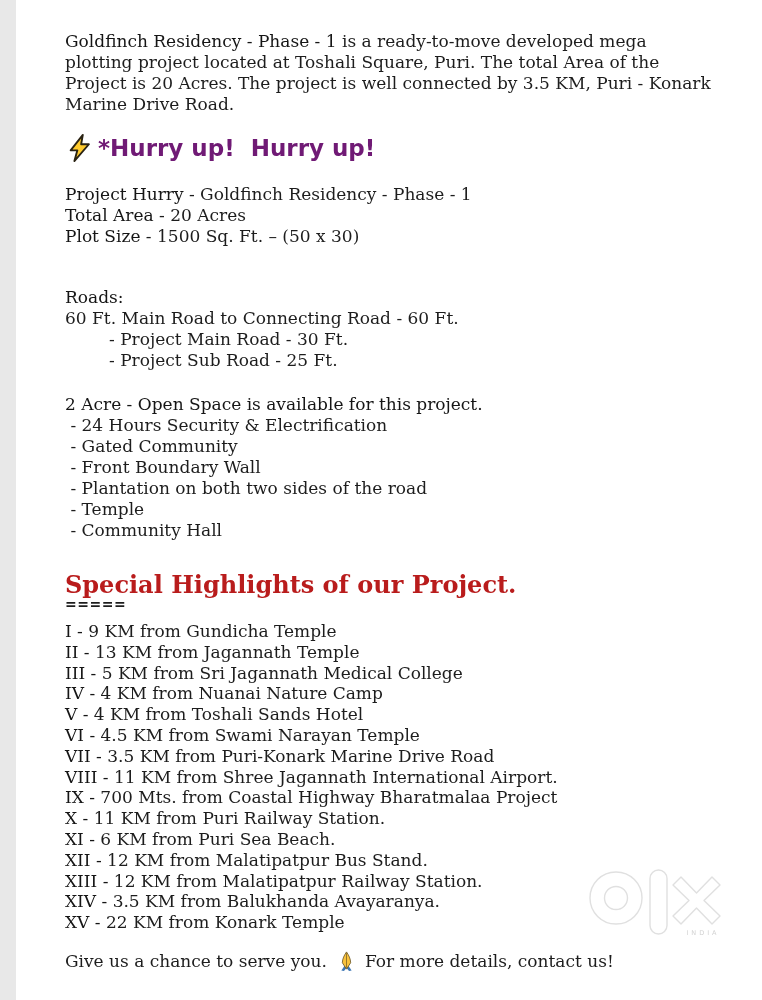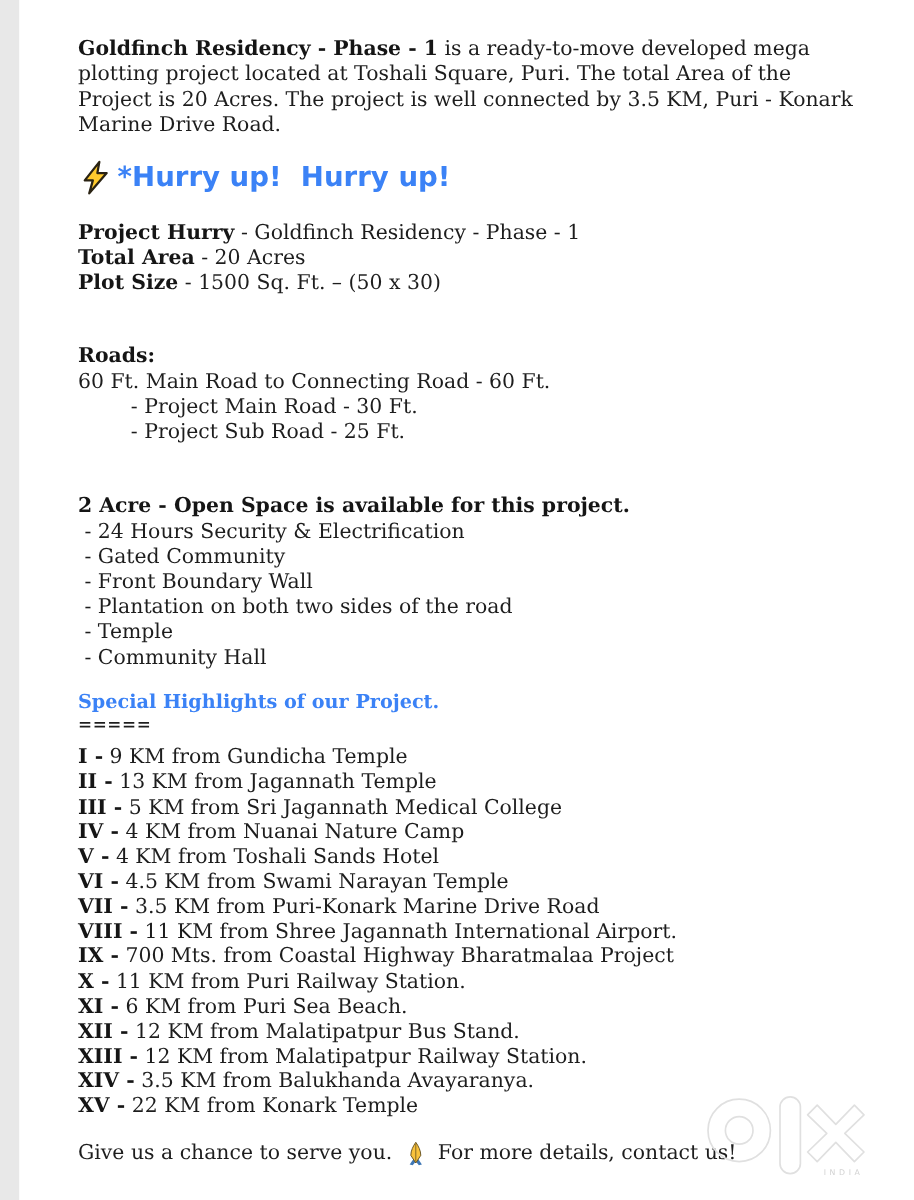--- a/index.html
+++ b/index.html
@@ -13,55 +13,55 @@
   }
   .edge-strip{
     position:absolute;left:0;top:0;width:16px;height:1000px;
     background:#e8e8e8;
   }
   .content{
     position:absolute;left:65px;top:0;width:650px;height:1000px;
   }
   .blk{position:absolute;left:0;}
   .pre{white-space:pre-wrap;}
-  .b{font-weight:bold;color:#151515;}
+  .b{font-weight:normal;color:#151515;}
 
   .intro{top:31px;width:650px;font-size:17px;line-height:21px;}
 
   .hurry{
     top:133px;display:flex;align-items:center;
     font-family:"DejaVu Sans", sans-serif;
-    font-weight:bold;font-size:23px;color:#3b82f6;
+    font-weight:bold;font-size:23px;color:#701a75;
   }
   .hurry svg{margin-right:3px;}
 
   .details{top:184px;font-size:17px;}
   .details .row{line-height:21px;}
   .sans{font-family:"DejaVu Sans", sans-serif;font-size:16.5px;}
 
   .roads{top:287px;font-size:17px;}
   .roads div{line-height:21px;}
   .indent{padding-left:44px;}
 
-  .amenities{top:412px;font-size:17px;}
+  .amenities{top:394px;font-size:17px;}
   .amenities div{line-height:21px;}
 
-  .sh-heading{top:572px;font-size:16px;font-weight:bold;line-height:26px;color:#3b82f6;}
+  .sh-heading{top:572px;font-size:24px;font-weight:bold;line-height:26px;color:#b91c1c;}
   .sh-equals{top:597px;font-size:14px;font-weight:bold;line-height:14px;letter-spacing:0.5px;}
 
   .highlights{top:621px;font-size:17px;}
   .highlights .hrow{line-height:20.8px;}
 
   .footer{
     top:949px;font-size:17px;line-height:24px;
     display:flex;align-items:center;
   }
   .footer svg{margin:0 7px 0 8px;}
 
-  .watermark{position:absolute;left:588px;top:912px;}
+  .watermark{position:absolute;left:588px;top:868px;}
   .wm-india{
     position:absolute;left:96px;top:61px;width:38px;
     font-family:"DejaVu Sans", sans-serif;
     font-size:6.5px;letter-spacing:3px;color:#d2d2d2;text-align:center;
   }
 </style>
 </head>
 <body>
 
 <div class="edge-strip"></div>

